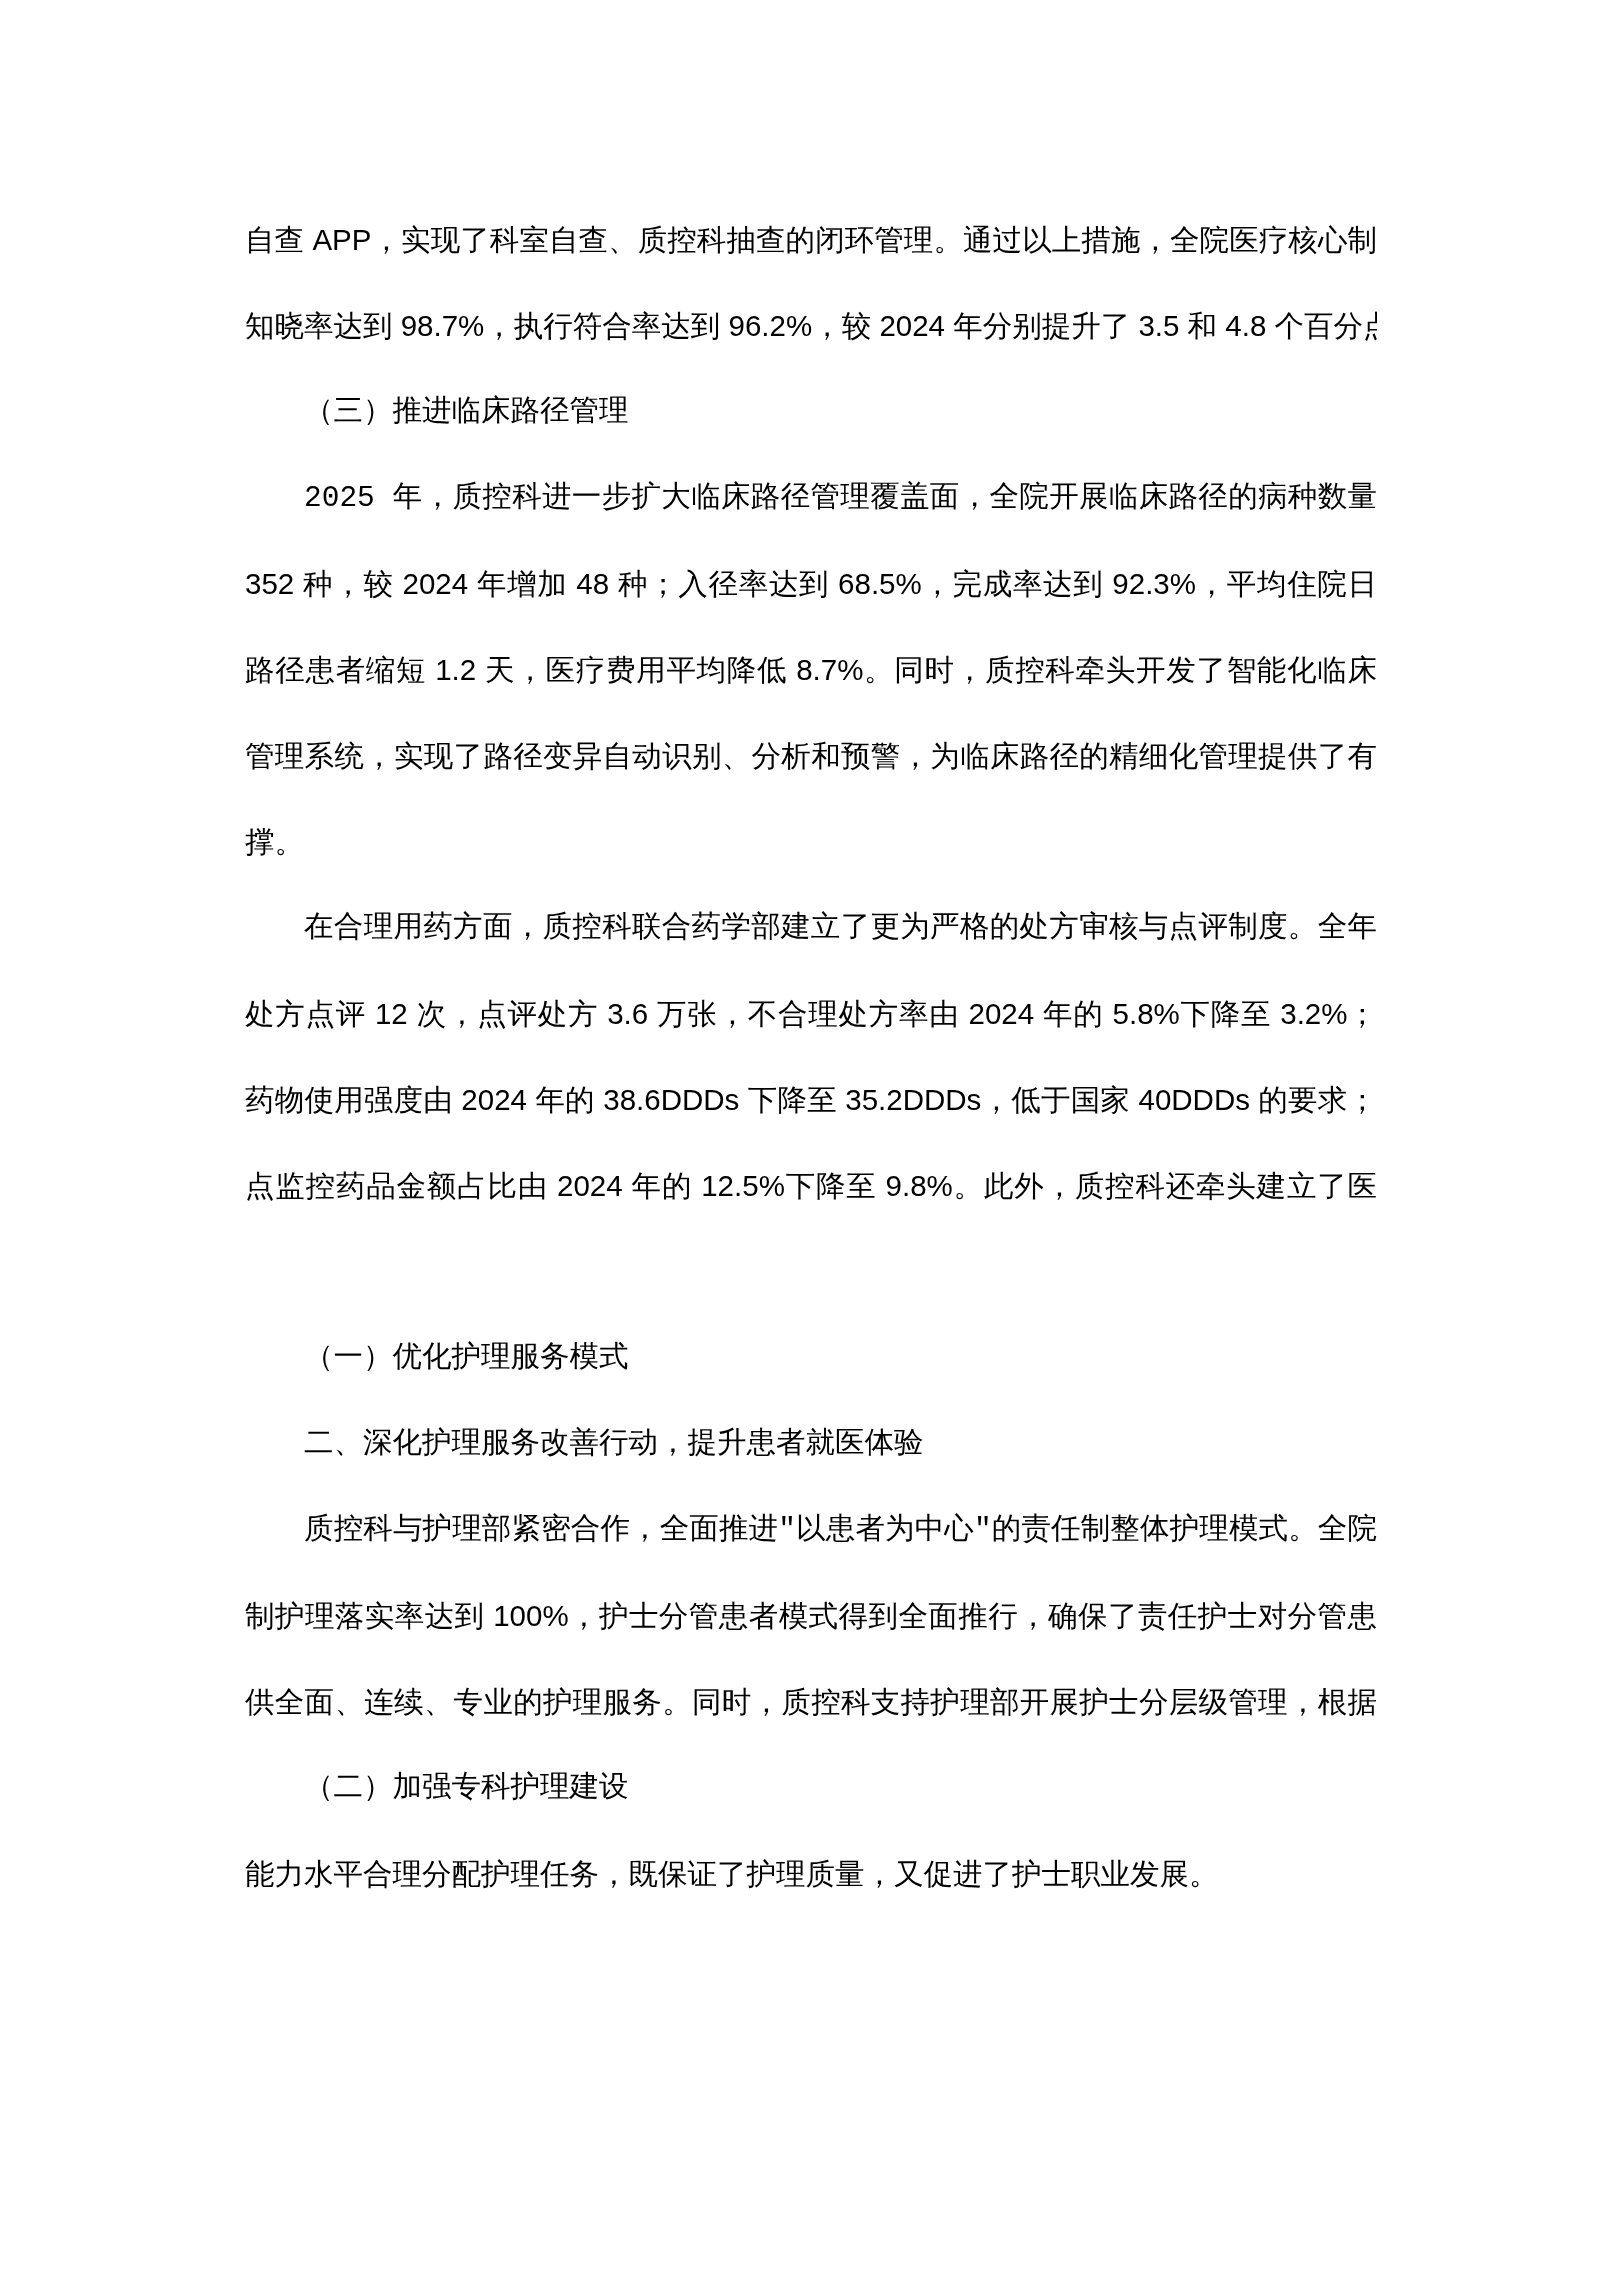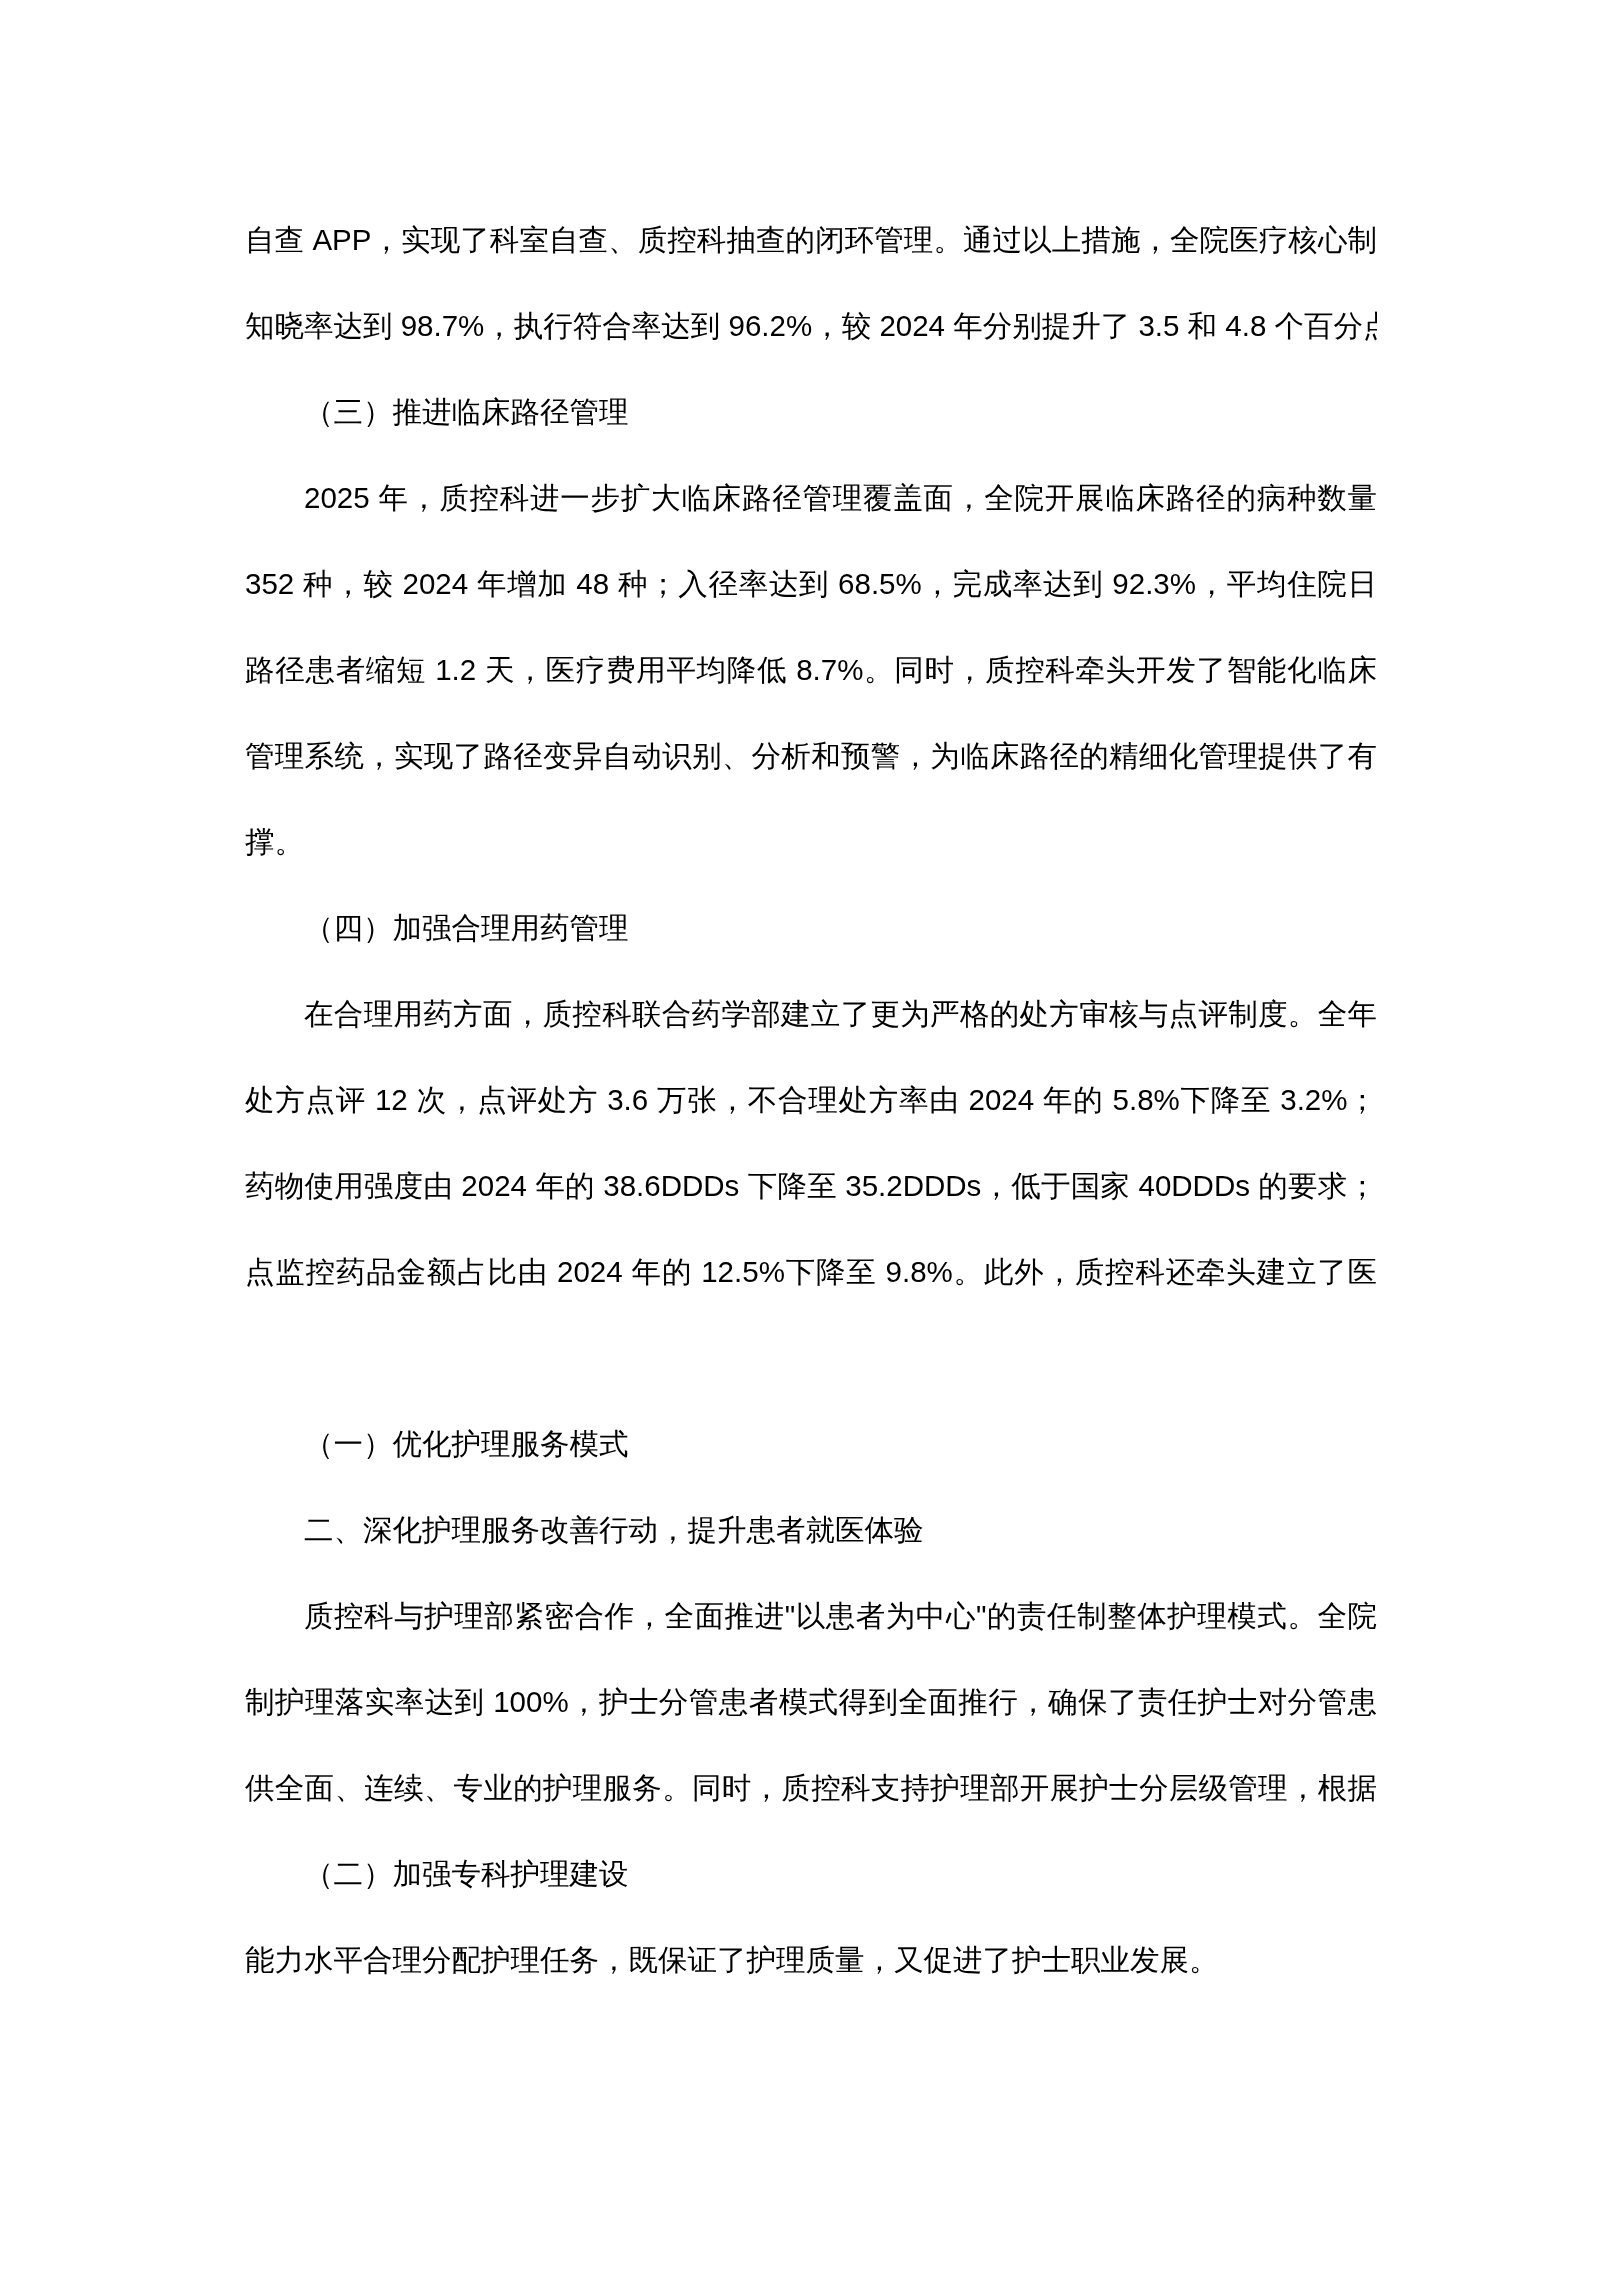--- a/index.html
+++ b/index.html
@@ -34,39 +34,39 @@
   }
   
   .line.fill {
     white-space: normal;
     text-align: justify;
     text-align-last: justify;
     text-justify: inter-character;
   }
   .line.indent2 {
     text-indent: 2em;
+    font-family: Liberation Mono, monospace;
   }
   .line.blank {
     
   }
 </style>
 </head>
 <body>
 
 <div class="page">
   <div class="doc-body" style="background: rgb(255, 255, 255); color: rgb(0, 0, 0);">
       <div class="line fill">自查 APP，实现了科室自查、质控科抽查的闭环管理。通过以上措施，全院医疗核心制度</div>
       <div class="line">知晓率达到 98.7%，执行符合率达到 96.2%，较 2024 年分别提升了 3.5 和 4.8 个百分点。</div>
       <div class="line indent2">（三）推进临床路径管理</div>
       <div class="line fill indent2">2025 年，质控科进一步扩大临床路径管理覆盖面，全院开展临床路径的病种数量达到</div>
       <div class="line fill">352 种，较 2024 年增加 48 种；入径率达到 68.5%，完成率达到 92.3%，平均住院日较非</div>
       <div class="line fill">路径患者缩短 1.2 天，医疗费用平均降低 8.7%。同时，质控科牵头开发了智能化临床路径</div>
       <div class="line fill">管理系统，实现了路径变异自动识别、分析和预警，为临床路径的精细化管理提供了有力支</div>
       <div class="line">撑。</div>
-      <div class="line indent2">（四）加强合理用药管理</div>
       <div class="line fill indent2">在合理用药方面，质控科联合药学部建立了更为严格的处方审核与点评制度。全年开展</div>
       <div class="line fill">处方点评 12 次，点评处方 3.6 万张，不合理处方率由 2024 年的 5.8%下降至 3.2%；抗菌</div>
       <div class="line fill">药物使用强度由 2024 年的 38.6DDDs 下降至 35.2DDDs，低于国家 40DDDs 的要求；重</div>
       <div class="line fill">点监控药品金额占比由 2024 年的 12.5%下降至 9.8%。此外，质控科还牵头建立了医院药</div>
       <div class="line blank"></div>
       <div class="line indent2">（一）优化护理服务模式</div>
       <div class="line indent2">二、深化护理服务改善行动，提升患者就医体验</div>
       <div class="line fill indent2">质控科与护理部紧密合作，全面推进"以患者为中心"的责任制整体护理模式。全院责任</div>
       <div class="line fill">制护理落实率达到 100%，护士分管患者模式得到全面推行，确保了责任护士对分管患者提</div>
       <div class="line fill">供全面、连续、专业的护理服务。同时，质控科支持护理部开展护士分层级管理，根据护士</div>

